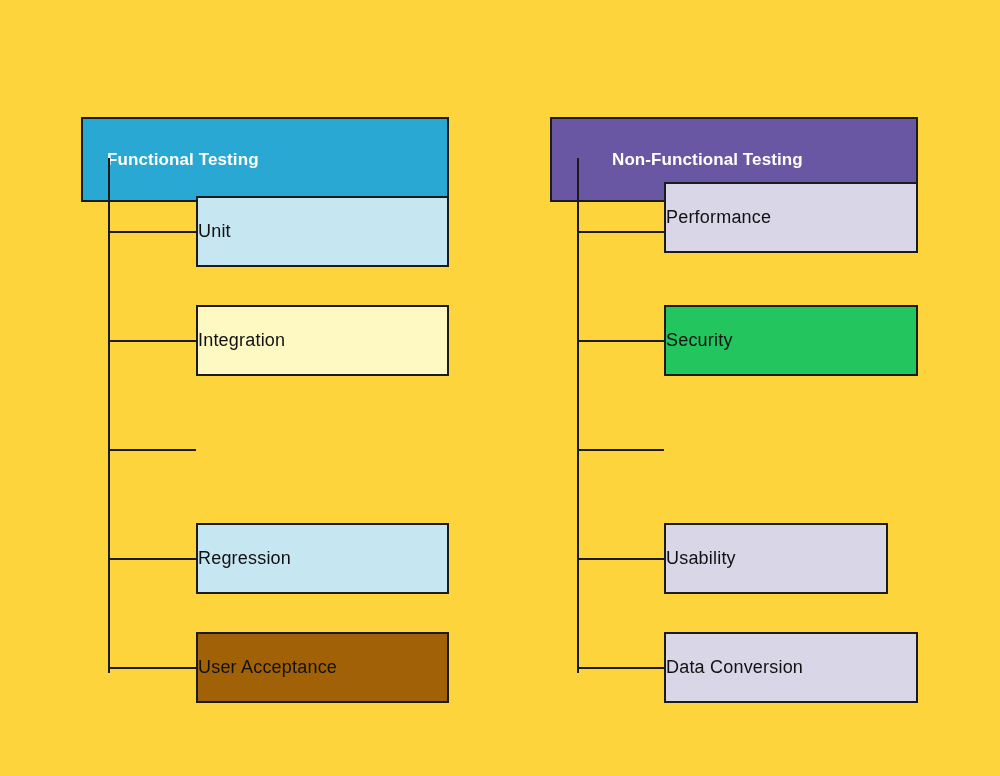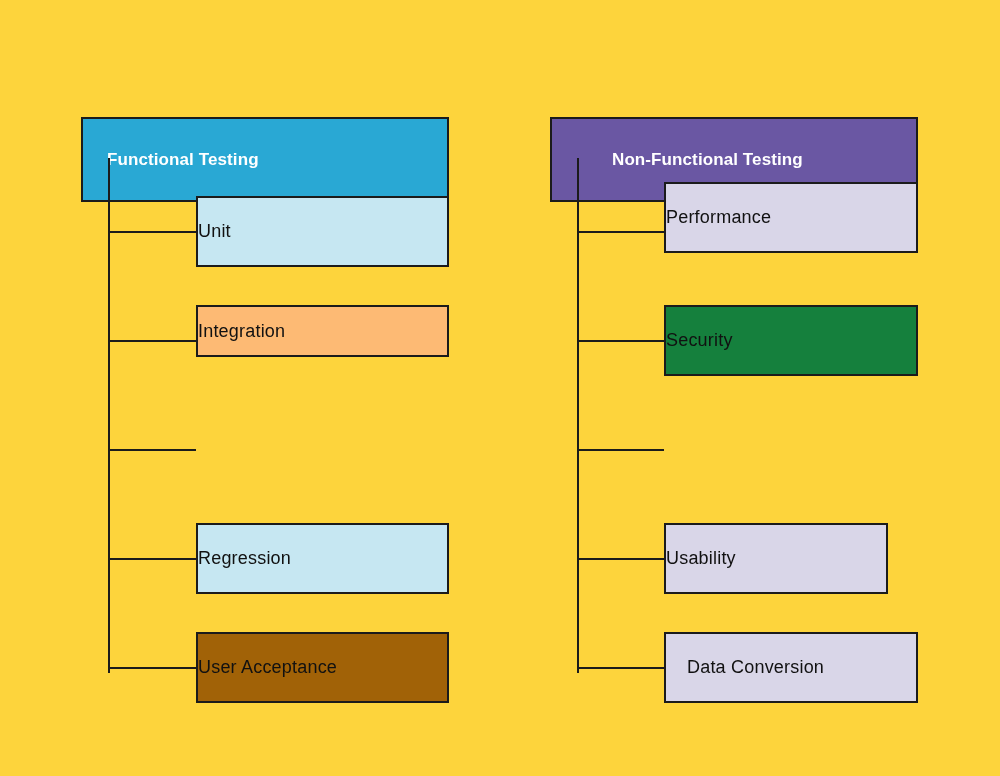--- a/index.html
+++ b/index.html
@@ -80,21 +80,21 @@
     </div>
 
     <div class="trunk" style="left:108px; top:158px; height:515px;"></div>
 
     <div class="branch" style="left:108px; top:231px; width:88px;"></div>
     <div class="child-box" style="left:196px; top:196px; width:253px; height:71px; background:#c6e7f2;">
       <span class="child-label">Unit</span>
     </div>
 
     <div class="branch" style="left:108px; top:340px; width:88px;"></div>
-    <div class="child-box" style="left:196px; top:305px; width:253px; height:52px; background:#fdba74;">
+    <div class="child-box" style="left:196px; top:305px; width:253px; height:71px; background:#fef9c3;">
       <span class="child-label">Integration</span>
     </div>
 
     <div class="branch" style="left:108px; top:449px; width:88px;"></div>
 
     <div class="branch" style="left:108px; top:558px; width:88px;"></div>
     <div class="child-box" style="left:196px; top:523px; width:253px; height:71px; background:#c6e7f2;">
       <span class="child-label">Regression</span>
     </div>
 
@@ -112,31 +112,31 @@
     </div>
 
     <div class="trunk" style="left:108px; top:158px; height:515px;"></div>
 
     <div class="branch" style="left:108px; top:231px; width:87px;"></div>
     <div class="child-box" style="left:195px; top:182px; width:254px; height:71px; background:#d9d6e8;">
       <span class="child-label">Performance</span>
     </div>
 
     <div class="branch" style="left:108px; top:340px; width:87px;"></div>
-    <div class="child-box" style="left:195px; top:305px; width:254px; height:71px; background:#15803d;">
+    <div class="child-box" style="left:195px; top:305px; width:254px; height:71px; background:#22c55e;">
       <span class="child-label">Security</span>
     </div>
 
     <div class="branch" style="left:108px; top:449px; width:87px;"></div>
 
     <div class="branch" style="left:108px; top:558px; width:87px;"></div>
     <div class="child-box" style="left:195px; top:523px; width:224px; height:71px; background:#d9d6e8;">
       <span class="child-label">Usability</span>
     </div>
 
     <div class="branch" style="left:108px; top:667px; width:87px;"></div>
-    <div class="child-box" style="left:195px; top:632px; width:254px; height:71px; background:#d9d6e8;padding-left:21px;">
+    <div class="child-box" style="left:195px; top:632px; width:254px; height:71px; background:#d9d6e8;">
       <span class="child-label">Data Conversion</span>
     </div>
 
   </div>
 
 </div>
 
 </body></html>

